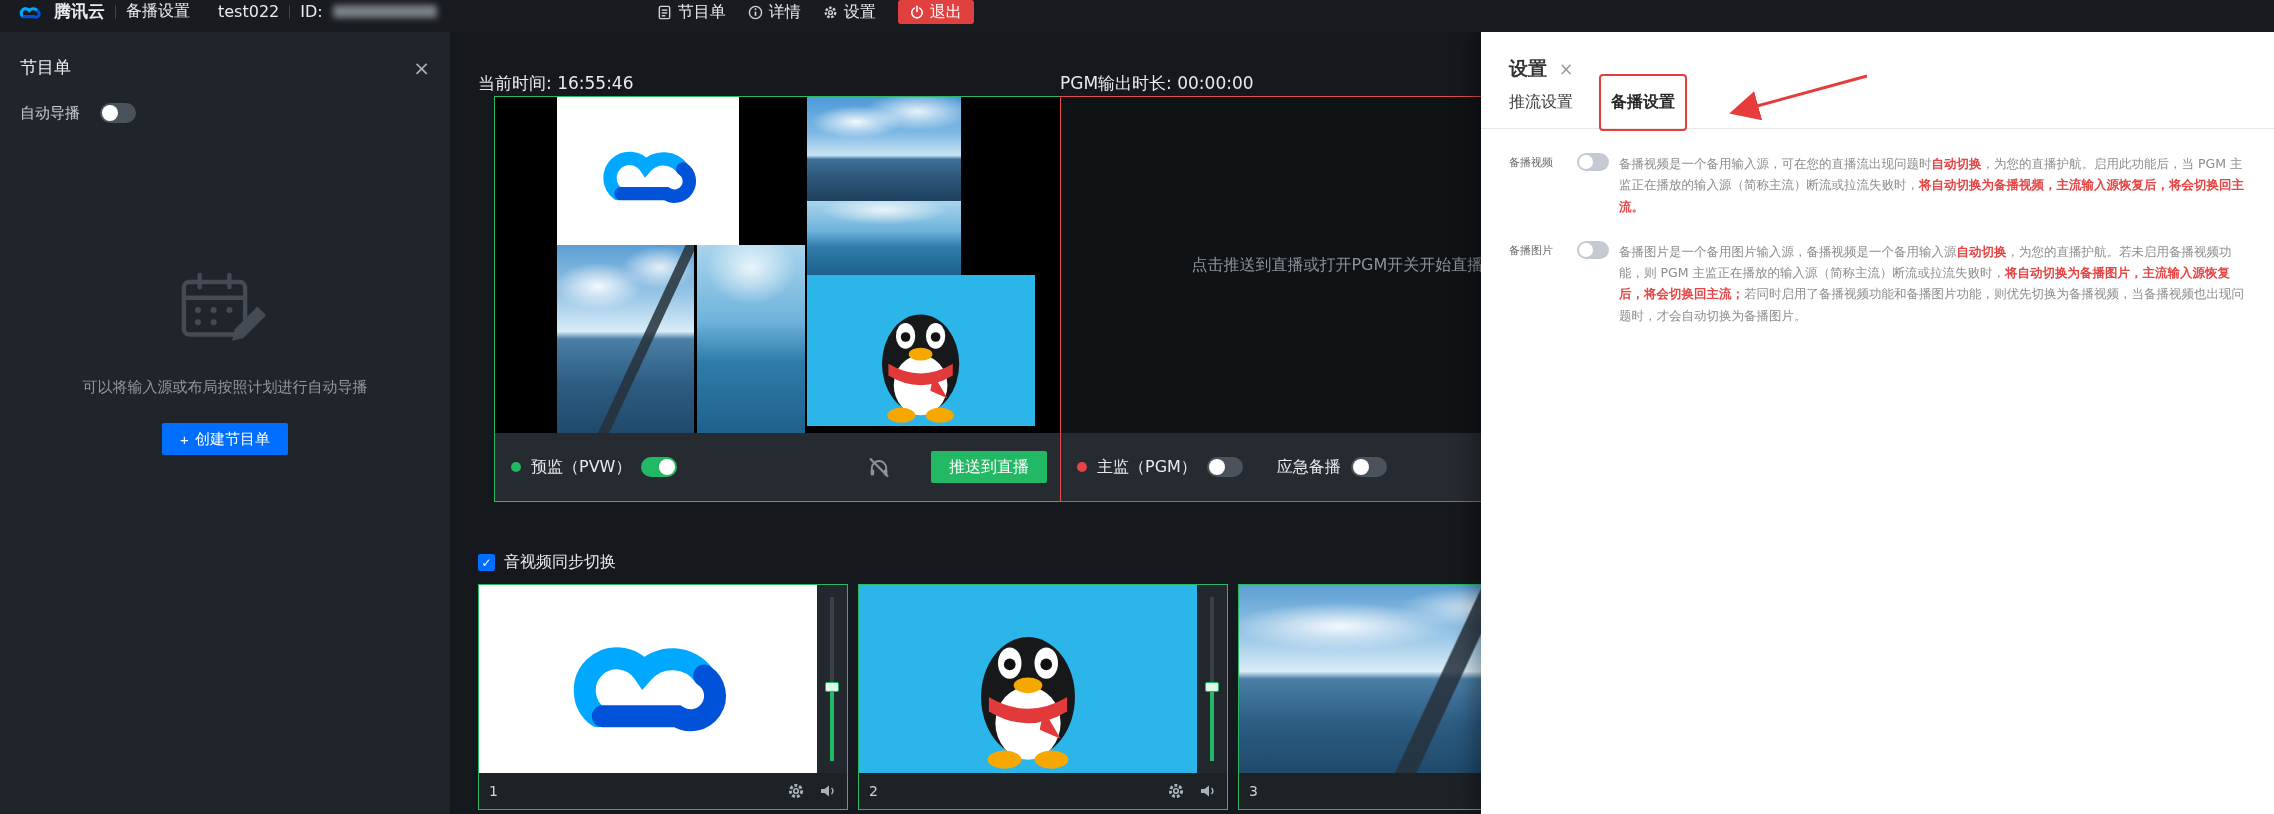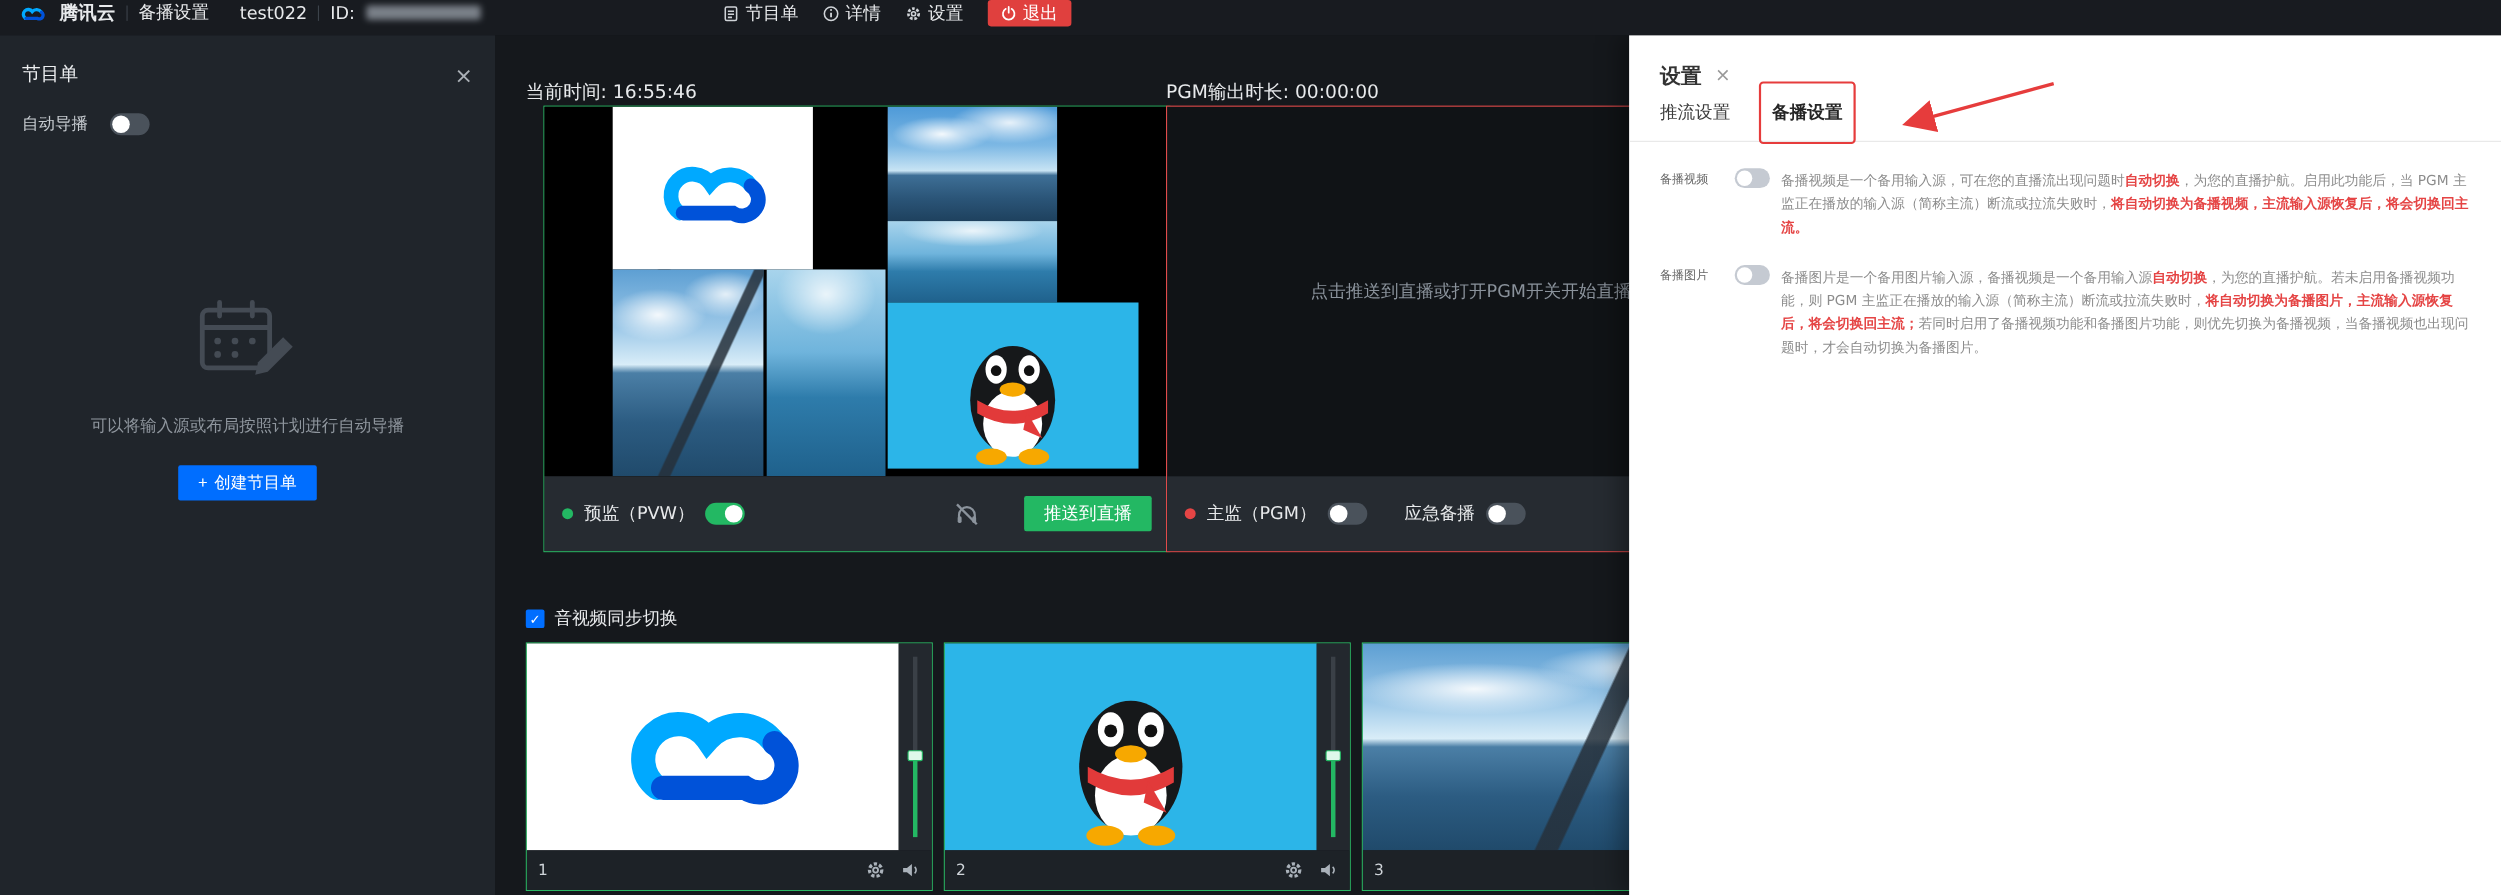--- a/index.html
+++ b/index.html
@@ -22,21 +22,21 @@
   .menu-item svg{width:15px;height:15px;color:#cfd3d7;}
   .exit-btn{display:flex;align-items:center;gap:6px;background:#e0403e;color:#fff;height:24px;
             padding:0 12px;border:none;border-radius:3px;font-size:16px;cursor:pointer;}
   .exit-btn svg{width:14px;height:14px;color:#fff;}
 
   
   .sidebar{position:absolute;top:32px;left:0;width:450px;bottom:0;background:#20252b;z-index:5;}
   .sidebar-head{display:flex;align-items:center;padding:24px 20px 0 20px;}
   .sidebar-title{flex:1;color:#eceef0;font-size:17px;}
   .sidebar-close{color:#aab0b6;font-size:20px;cursor:pointer;line-height:1;}
-  .auto-row{display:flex;align-items:flex-start;gap:20px;padding:24px 20px 0 20px;}
+  .auto-row{display:flex;align-items:center;gap:20px;padding:24px 20px 0 20px;}
   .auto-label{color:#c7ccd1;font-size:15px;}
   .sidebar-empty{position:absolute;top:236px;left:0;right:0;text-align:center;}
   .sidebar-empty svg{width:104px;height:84px;}
   .empty-hint{margin-top:22px;color:#8f969e;font-size:15px;}
   .create-btn{display:inline-flex;align-items:center;gap:6px;margin-top:26px;height:32px;
               padding:0 18px;background:#006eff;color:#fff;border:none;border-radius:2px;
               font-size:15px;cursor:pointer;}
 
   
   .main{position:absolute;top:32px;left:450px;right:0;bottom:0;background:#15181c;z-index:1;}

